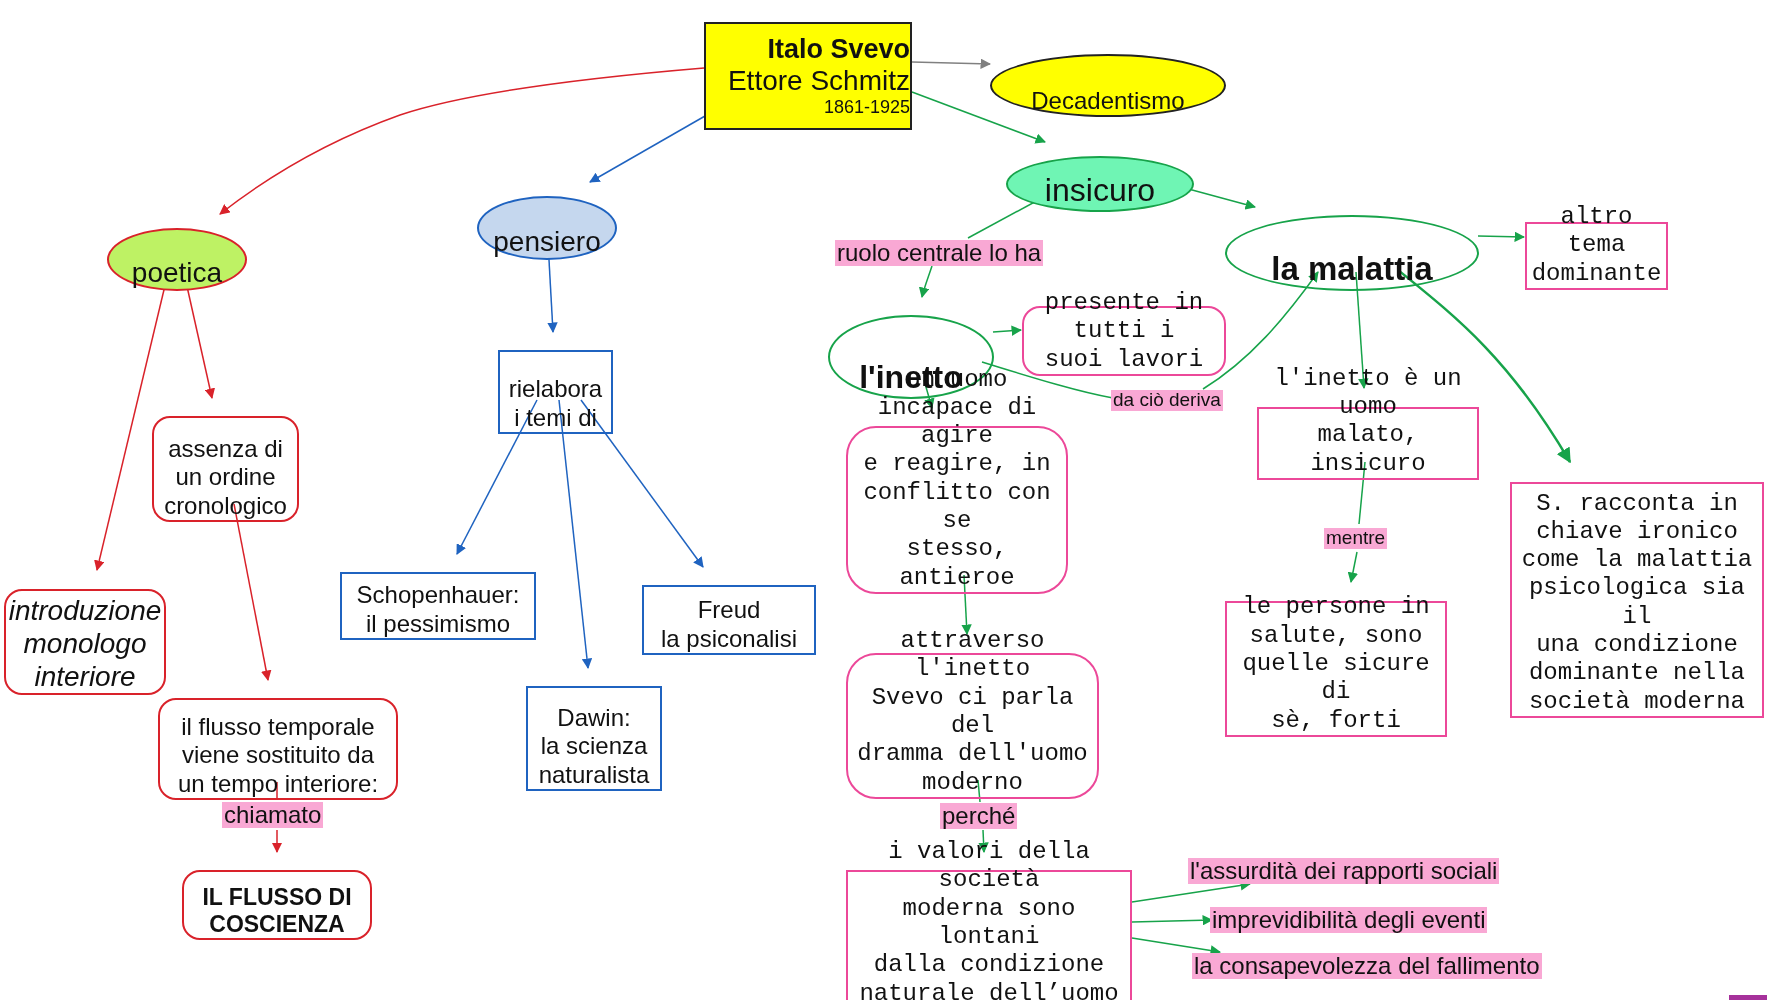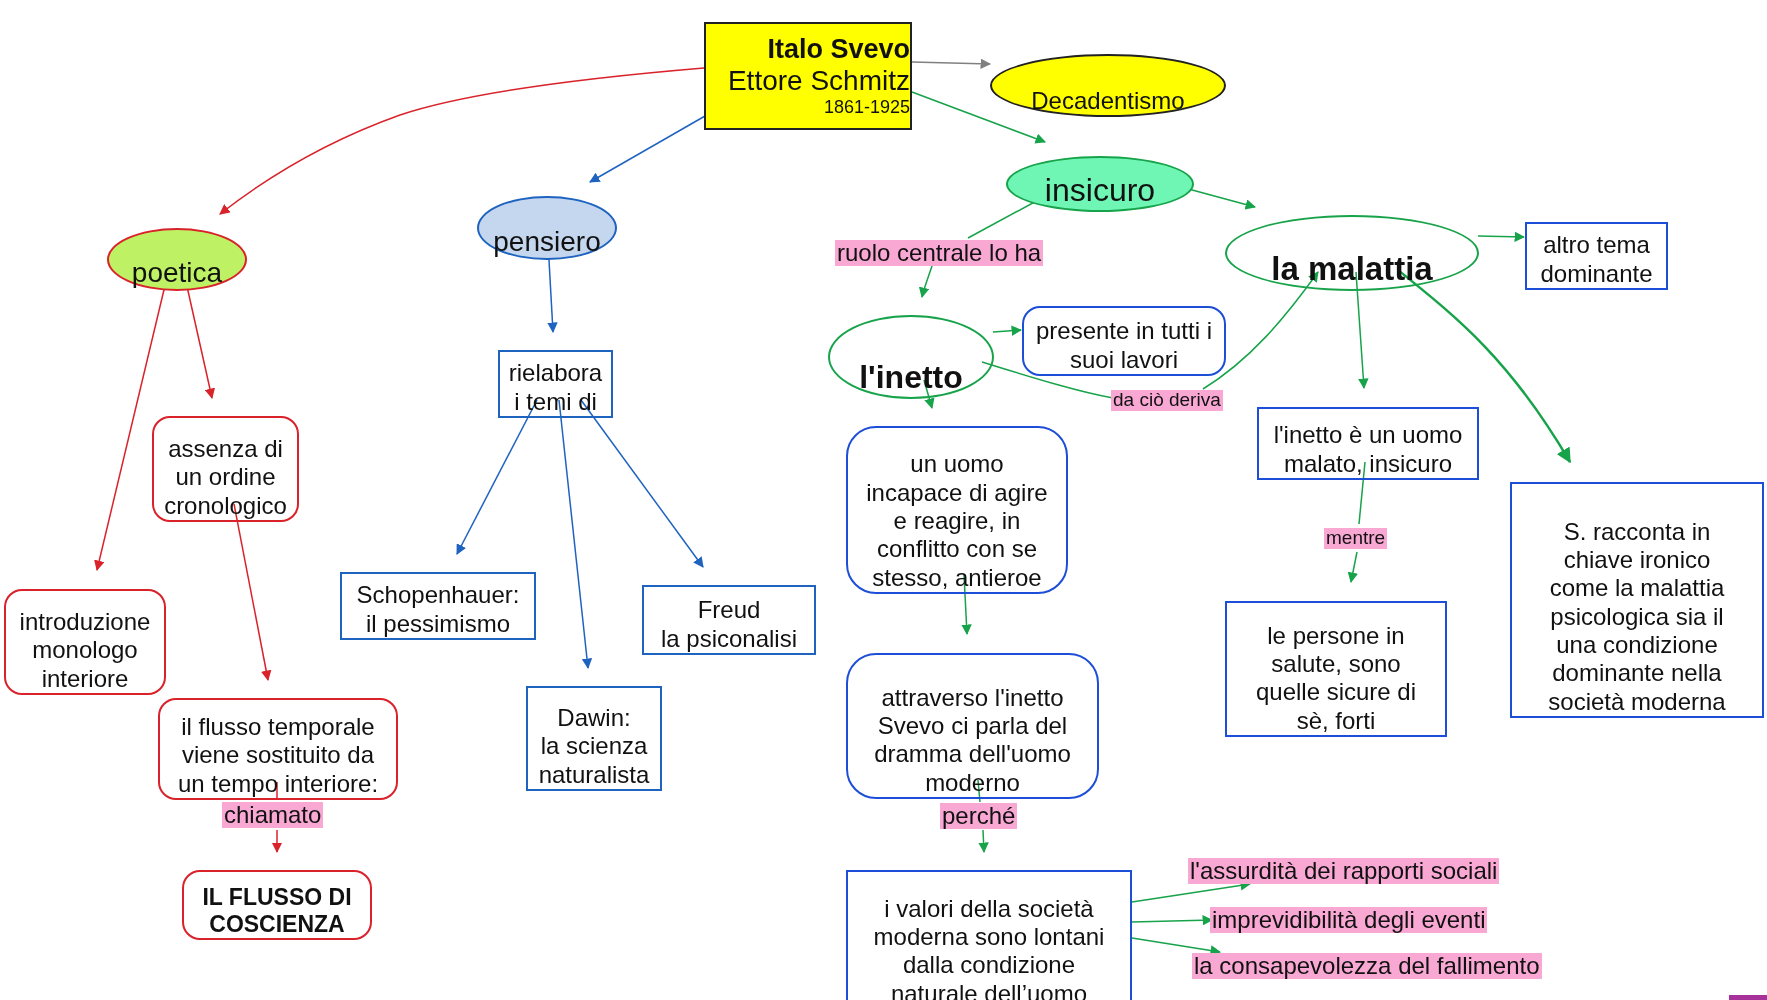--- a/index.html
+++ b/index.html
@@ -5,21 +5,21 @@
     html, body { margin: 0; padding: 0; background: #ffffff; }
     body { width: 1767px; height: 1000px; position: relative; overflow: hidden;
            font-family: "Liberation Sans", sans-serif; color: #111; }
     #edges { position: absolute; left: 0; top: 0; width: 1767px; height: 1000px; }
     .node { position: absolute; box-sizing: border-box; display: flex; align-items: flex-end;
             justify-content: center; text-align: center; white-space: pre-line; line-height: 1.18; margin-top: 18px; }
     .ellipse { border-radius: 50%; }
     .lbl { position: absolute; white-space: nowrap; background: #f9a8d4; padding: 0 2px; line-height: 1.1; }
     .red { border: 2px solid #d9222a; }
     .blue { border: 2px solid #1f63c0; }
-    .green { border: 2px solid #1d4ed8; }
+    .green { border: 2px solid #ec4899; font-family: Liberation Mono, monospace; }
     .rr { border-radius: 18px; }
     .rr2 { border-radius: 30px; }
     .corner-mark { position: absolute; right: 0; bottom: 0; width: 38px; height: 5px; background: #a6319b; }
   </style>
 </head>
 <body>
 
 <svg id="edges" xmlns="http://www.w3.org/2000/svg">
   <defs>
     <marker id="ar-red" viewBox="0 0 10 10" refX="9" refY="5" markerWidth="7" markerHeight="7" orient="auto">
@@ -84,34 +84,34 @@
 <div class="node ellipse" style="left:990px;top:36px;width:236px;height:63px;background:#ffff00;border:2px solid #222;font-size:24px;">
   <span>Decadentismo</span>
 </div>
 
 <div class="node ellipse" style="left:107px;top:210px;width:140px;height:63px;background:#bef264;border:2px solid #d9222a;font-size:28px;">
   <span>poetica</span>
 </div>
 <div class="node red rr" style="left:152px;top:398px;width:147px;height:106px;font-size:24px;">assenza di
 un ordine
 cronologico</div>
-<div class="node red rr" style="left:4px;top:571px;width:162px;height:106px;font-size:24px;">introduzione
+<div class="node red rr" style="left:4px;top:571px;width:162px;height:106px;font-size:28px;font-style:italic;">introduzione
 monologo
 interiore</div>
 <div class="node red rr" style="left:158px;top:680px;width:240px;height:102px;font-size:24px;">il flusso temporale
 viene sostituito da
 un tempo interiore:</div>
 <div class="lbl" style="left:222px;top:802px;font-size:24px;">chiamato</div>
 <div class="node red rr" style="left:182px;top:852px;width:190px;height:70px;font-size:23px;font-weight:bold;">IL FLUSSO DI
 COSCIENZA</div>
 
 <div class="node ellipse" style="left:477px;top:178px;width:140px;height:64px;background:#c5d7ee;border:2px solid #1f63c0;font-size:28px;">
   <span>pensiero</span>
 </div>
-<div class="node blue" style="left:498px;top:332px;width:115px;height:68px;font-size:24px;">rielabora
+<div class="node blue" style="left:498px;top:332px;width:115px;height:84px;font-size:24px;">rielabora
 i temi di</div>
 <div class="node blue" style="left:340px;top:554px;width:196px;height:68px;font-size:24px;">Schopenhauer:
 il pessimismo</div>
 <div class="node blue" style="left:526px;top:668px;width:136px;height:105px;font-size:24px;">Dawin:
 la scienza
 naturalista</div>
 <div class="node blue" style="left:642px;top:567px;width:174px;height:70px;font-size:24px;">Freud
 la psiconalisi</div>
 
 <div class="node ellipse" style="left:1006px;top:138px;width:188px;height:56px;background:#6ff5b4;border:2px solid #17a34a;font-size:32px;">

